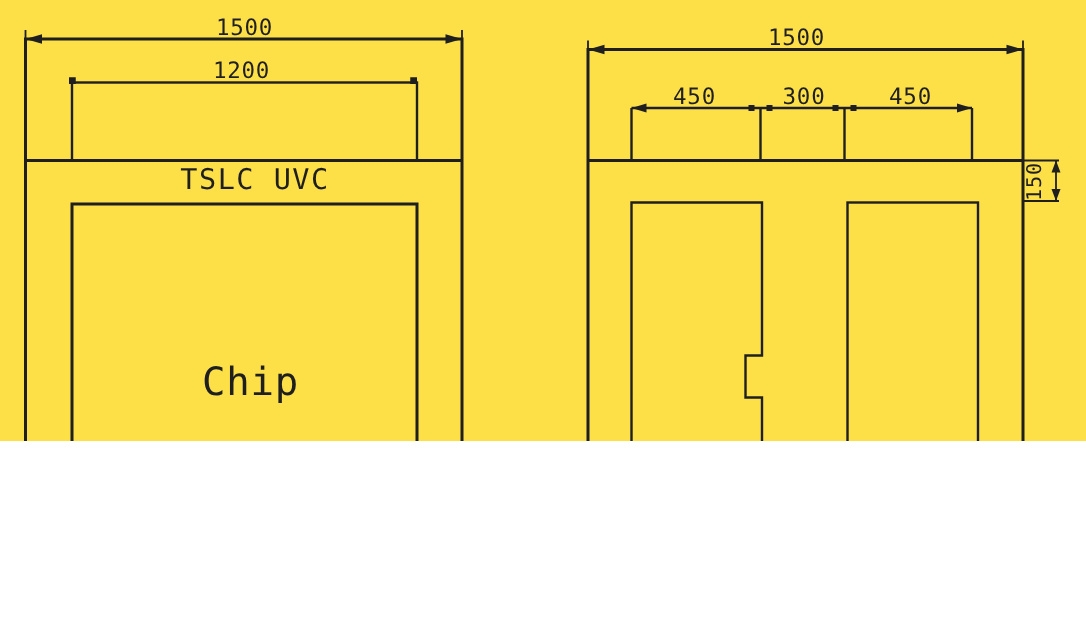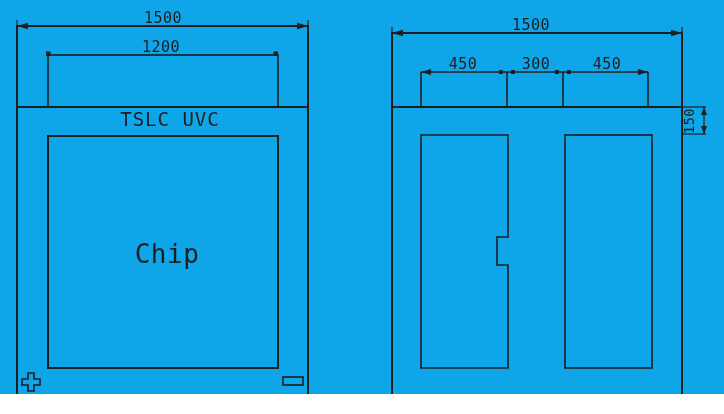--- a/index.html
+++ b/index.html
@@ -1,17 +1,17 @@
 <!DOCTYPE html>
 <html><head>
 <meta charset="utf-8">
 <style>
   html,body{margin:0;padding:0;}
   body{background:#ffffff;font-family:"DejaVu Sans Mono", monospace;}
-  .sheet{position:relative;width:724px;height:394px;background:#0ea5e9;overflow:hidden;}
+  .sheet{position:relative;width:724px;height:294px;background:#fde047;overflow:hidden;}
   svg{display:block;}
   .obj{fill:none;stroke:#1f1f1f;stroke-width:2;}
   .obj-thin{fill:none;stroke:#1f1f1f;stroke-width:1.6;}
   .dimline{fill:none;stroke:#1f1f1f;stroke-width:1.2;}
   .mark{fill:#1f1f1f;stroke:none;}
   text{fill:#1f1f1f;}
   .dim-text{font:15px "DejaVu Sans Mono", monospace;letter-spacing:0.5px;}
   .dim-text-sm{font:13.5px "DejaVu Sans Mono", monospace;letter-spacing:0.5px;}
   .label-text{font:19px "DejaVu Sans Mono", monospace;letter-spacing:1px;}
   .chip-text{font:26px "DejaVu Sans Mono", monospace;letter-spacing:0.5px;}

